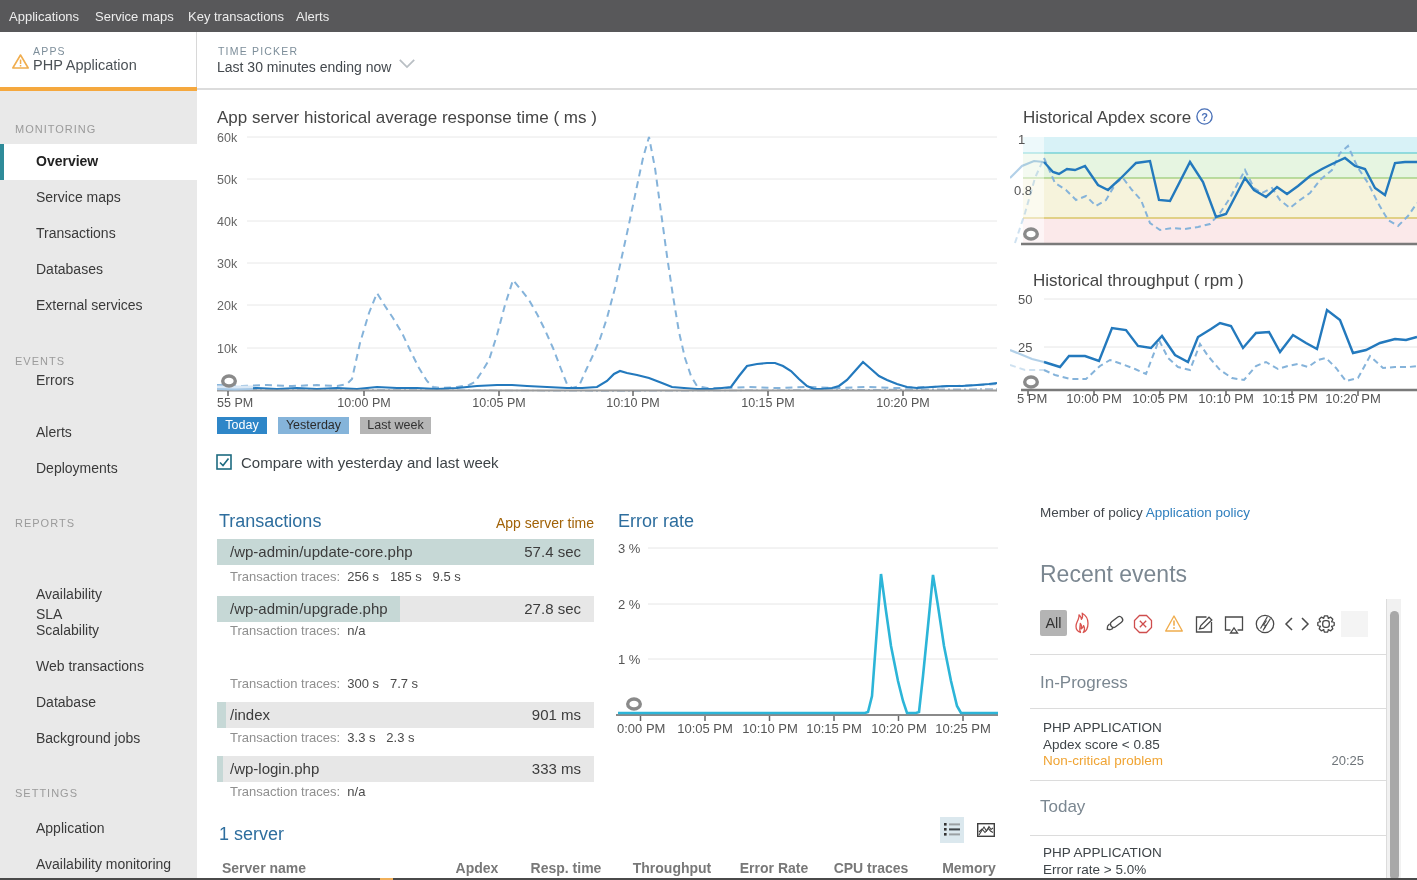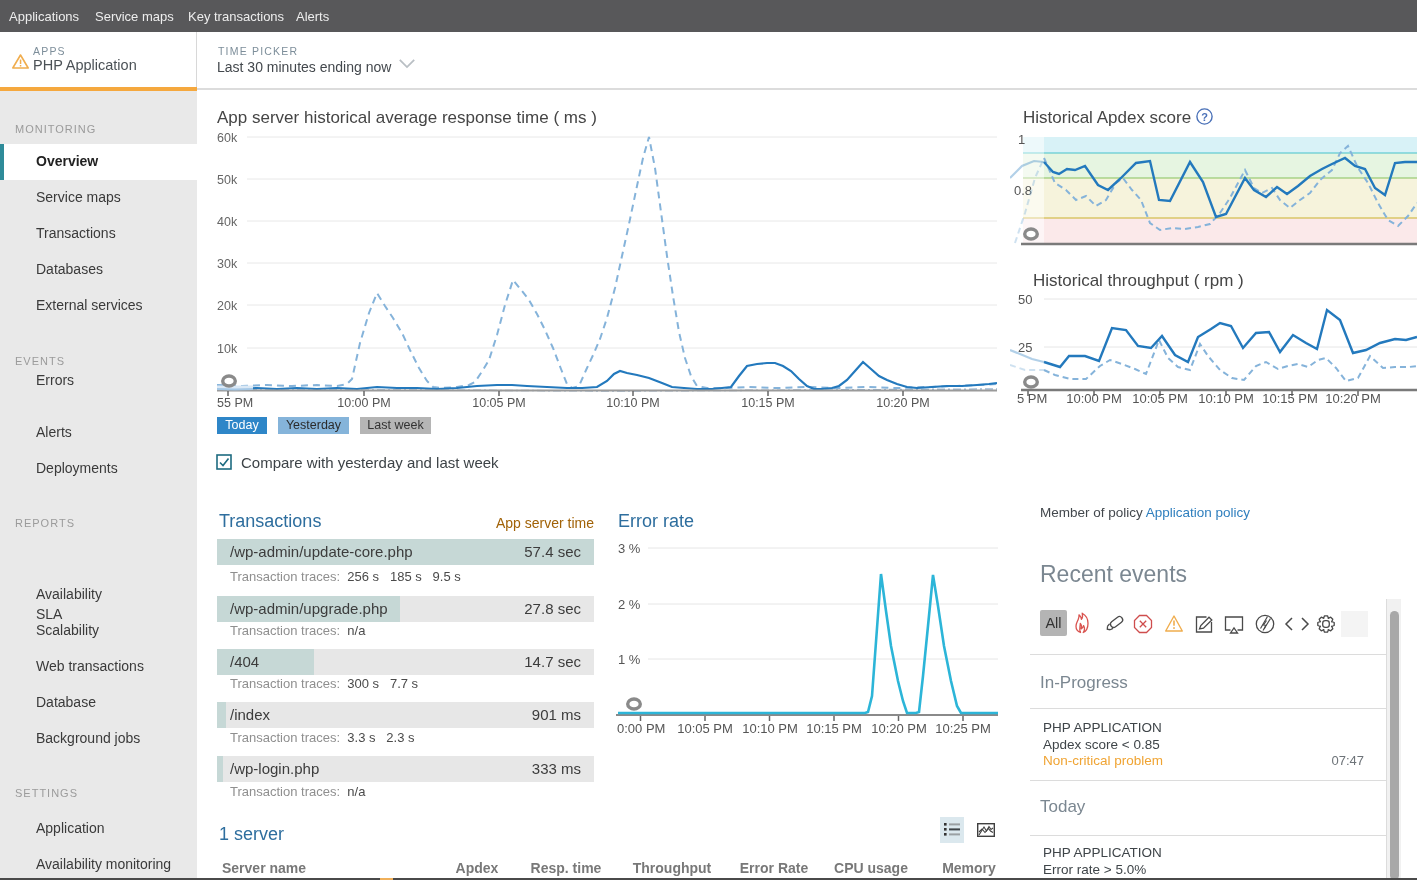--- a/index.html
+++ b/index.html
@@ -160,25 +160,20 @@
     </div>
   <div class="traces" style="top:569px;">Transaction traces: &nbsp;<b>256 s &nbsp; 185 s &nbsp; 9.5 s</b></div>
 
   <div class="tbar" style="top:596px;">
       <div class="tfill" style="width:183px;"></div>
     <div class="tlabel">/wp-admin/upgrade.php</div>
       <div class="tval">27.8 sec</div>
     </div>
   <div class="traces" style="top:623px;">Transaction traces: &nbsp;<b>n/a</b></div>
 
-  <div class="tbar" style="top:649px;">
-      <div class="tfill" style="width:97px;"></div>
-    <div class="tlabel">/404</div>
-      <div class="tval">14.7 sec</div>
-    </div>
   <div class="traces" style="top:676px;">Transaction traces: &nbsp;<b>300 s &nbsp; 7.7 s</b></div>
 
   <div class="tbar" style="top:702px;">
       <div class="tfill" style="width:9px;"></div>
     <div class="tlabel">/index</div>
       <div class="tval">901 ms</div>
     </div>
   <div class="traces" style="top:730px;">Transaction traces: &nbsp;<b>3.3 s &nbsp; 2.3 s</b></div>
 
   <div class="tbar" style="top:756px;">
@@ -231,21 +226,21 @@
     <rect x="0.7" y="0.7" width="16.6" height="12.6" fill="none" stroke="#3f3f3f" stroke-width="1.4"></rect>
     <path d="M2 12 L7 4 L9.5 8 L12 3.5 L14 6.5 L16 5" fill="none" stroke="#3f3f3f" stroke-width="1.1"></path>
     <path d="M2 9 L5 6 L8 9.5 L11.5 5.5 L13.5 8 L16 9.5" fill="none" stroke="#3f3f3f" stroke-width="1.1"></path>
   </svg>
 
   <div class="abs" style="left:222px; top:860px; font-size:14px; font-weight:bold; color:#787878;">Server name</div>
   <div class="abs" style="left:427px; top:860px; width:100px; text-align:center; font-size:14px; font-weight:bold; color:#787878;">Apdex</div>
   <div class="abs" style="left:516px; top:860px; width:100px; text-align:center; font-size:14px; font-weight:bold; color:#787878;">Resp. time</div>
   <div class="abs" style="left:622px; top:860px; width:100px; text-align:center; font-size:14px; font-weight:bold; color:#787878;">Throughput</div>
   <div class="abs" style="left:724px; top:860px; width:100px; text-align:center; font-size:14px; font-weight:bold; color:#787878;">Error Rate</div>
-  <div class="abs" style="left:821px; top:860px; width:100px; text-align:center; font-size:14px; font-weight:bold; color:#787878;">CPU usage</div>
+  <div class="abs" style="left:821px; top:860px; width:100px; text-align:center; font-size:14px; font-weight:bold; color:#787878;">CPU traces</div>
   <div class="abs" style="left:919px; top:860px; width:100px; text-align:center; font-size:14px; font-weight:bold; color:#787878;">Memory</div>
 
   <div class="abs" style="left:1023px; top:108px; font-size:17px; color:#454545;">Historical Apdex score
     <svg style="vertical-align:-2px;" width="17" height="17" viewBox="0 0 17 17">
       <circle cx="8.5" cy="8.5" r="7.6" fill="none" stroke="#4a71b8" stroke-width="1.4"></circle>
       <text x="8.5" y="12.5" text-anchor="middle" font-size="11" font-weight="bold" fill="#4a71b8">?</text>
     </svg>
   </div>
   <div class="abs" id="apdexchart" style="left:1010px; top:128px;"><svg width="407" height="132" viewBox="0 0 407 132">
         <rect x="34" y="9" width="373" height="16" fill="#d8f2f7"></rect>
@@ -336,21 +331,21 @@
         <path d="M222 8 L216 14 L222 20 M232 8 L238 14 L232 20" fill="none" stroke="#4a4a4a" stroke-width="1.5"></path>
         <path d="M264.2 12.5 L264.2 15.5 L261.6 16.5 L261.7 16.2 L262.8 18.7 L260.7 20.8 L258.2 19.7 L258.5 19.6 L257.5 22.2 L254.5 22.2 L253.5 19.6 L253.8 19.7 L251.3 20.8 L249.2 18.7 L250.3 16.2 L250.4 16.5 L247.8 15.5 L247.8 12.5 L250.4 11.5 L250.3 11.8 L249.2 9.3 L251.3 7.2 L253.8 8.3 L253.5 8.4 L254.5 5.8 L257.5 5.8 L258.5 8.4 L258.2 8.3 L260.7 7.2 L262.8 9.3 L261.7 11.8 L261.6 11.5 Z" fill="none" stroke="#4a4a4a" stroke-width="1.3" stroke-linejoin="round"></path>
         <rect x="252.7" y="10.7" width="6.6" height="6.6" rx="2.5" fill="none" stroke="#4a4a4a" stroke-width="1.3"></rect>
       </svg></div>
   <div class="abs" style="left:1341px; top:611px; width:27px; height:26px; background:#f4f4f4;"></div>
 
   <div class="divider" style="top:654px;"></div>
   <div class="abs grayhead" style="left:1040px; top:673px; font-size:17px;">In-Progress</div>
   <div class="divider" style="top:708px;"></div>
   <div class="abs evtxt" style="left:1043px; top:720px;">PHP APPLICATION<br>Apdex score &lt; 0.85<br><span style="color:#f0a433;">Non-critical problem</span></div>
-  <div class="abs" style="left:1264px; top:753px; width:100px; text-align:right; font-size:13px; color:#6e7479;">07:47</div>
+  <div class="abs" style="left:1264px; top:753px; width:100px; text-align:right; font-size:13px; color:#6e7479;">20:25</div>
   <div class="divider" style="top:780px;"></div>
   <div class="abs grayhead" style="left:1040px; top:797px; font-size:17px;">Today</div>
   <div class="divider" style="top:835px;"></div>
   <div class="abs evtxt" style="left:1043px; top:845px;">PHP APPLICATION<br>Error rate &gt; 5.0%</div>
 
   <div class="abs" style="left:1386px; top:599px; width:15px; height:281px; background:#f1f1f1; border-left:1px solid #dcdcdc;"></div>
   <div class="abs" style="left:1390px; top:611px; width:9px; height:269px; background:#a8a8a8; border-radius:5px;"></div>
 
   <div id="bottombar"></div>
   <div class="abs" style="left:380px; top:878px; width:13px; height:2px; background:#f0b05a;"></div>

